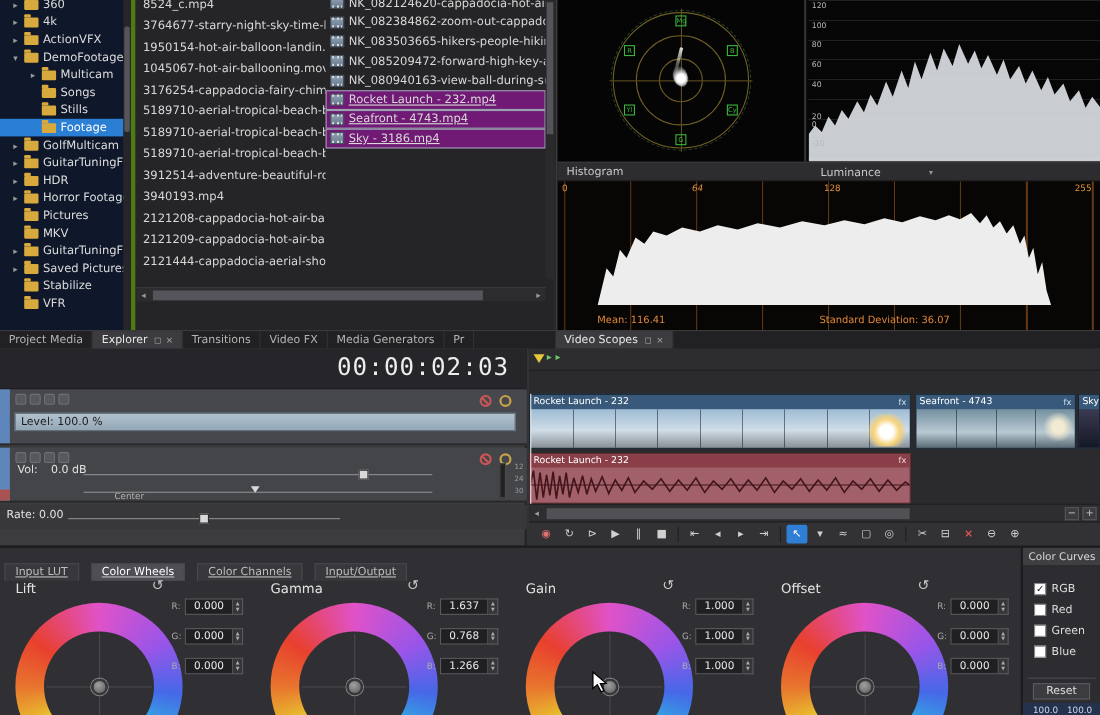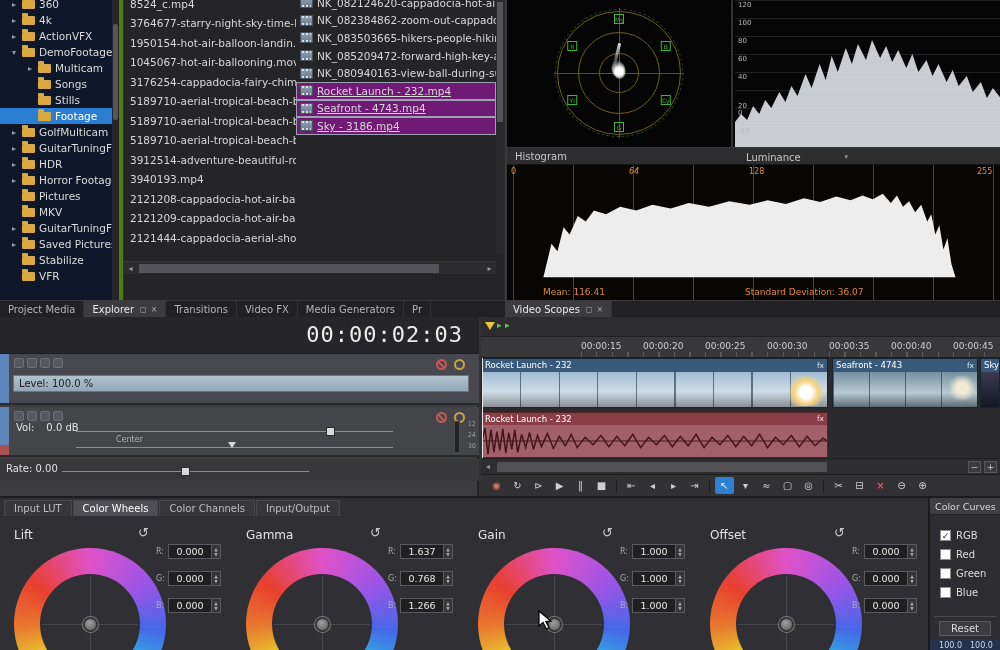--- a/index.html
+++ b/index.html
@@ -108,21 +108,21 @@
   .circ.mute{right:32px;border:2px solid #c85656;}
   .circ.mute::after{content:"";position:absolute;left:-1px;top:2.5px;width:9px;height:2px;background:#c85656;transform:rotate(45deg);}
   .circ.solo{right:14px;border:2px solid #c8a24a;}
   .level-slider{position:absolute;left:13px;right:10px;top:21px;height:17px;background:linear-gradient(180deg,#b2c2ce,#93a7b6);border:1px solid #67767f;font-size:10px;color:#1d1d1d;display:flex;align-items:center;padding-left:5px;}
   .vol-label{position:absolute;left:16px;top:15px;font-size:10px;color:#e2e2e2;}
   .vol-label .vval{margin-left:12px;}
   .hline{position:absolute;height:1px;background:#8e8e92;}
   .vol-line{left:76px;right:86px;top:24px;}
   .sq-handle{position:absolute;width:9px;height:9px;background:#d9d9d9;border:1px solid #2c2c2c;}
   .vol-handle{top:-4px;left:79%;}
-  .center-label{position:absolute;left:104px;top:28px;font-size:8px;color:#b2b2b2;margin-left:12px;}
+  .center-label{position:absolute;left:104px;top:40px;font-size:8px;color:#b2b2b2;}
   .pan-line{left:76px;right:86px;top:40px;}
   .tri-handle{position:absolute;left:48%;top:-5px;width:0;height:0;border-left:4px solid transparent;border-right:4px solid transparent;border-top:6px solid #d9d9d9;}
   .meter{position:absolute;right:3px;top:13px;width:22px;}
   .meter .mbars{position:absolute;right:16px;top:1px;width:6px;height:32px;background:#222;border:1px solid #4a4a4e;}
   .meter span{position:absolute;right:0;font-size:6.5px;color:#9c9c9c;}
   .meter span:nth-of-type(1){top:0;} .meter span:nth-of-type(2){top:11px;} .meter span:nth-of-type(3){top:22px;}
   .rate-row{position:absolute;left:0;top:142px;width:479px;height:22px;background:#38383b;}
   .rate-label{position:absolute;left:6px;top:4px;font-size:10px;color:#e0e0e0;}
   .rate-line{left:62px;right:170px;top:12px;}
   .rate-handle{top:-4px;left:48%;}
@@ -163,21 +163,21 @@
   .zbtn{width:13px;height:12px;background:#3c3c40;border:1px solid #55555a;color:#c8c8c8;font-size:9px;line-height:10px;text-align:center;}
   .transport{position:absolute;left:0;top:157px;width:519px;height:22px;background:#323235;border-top:1px solid #1c1c1e;display:flex;align-items:center;gap:2px;padding-left:6px;}
   .tpbtn{width:19px;height:17px;display:flex;align-items:center;justify-content:center;font-size:10px;color:#d0d0d0;border-radius:2px;}
   .tpbtn.active{background:#2f7fd4;color:#fff;}
   .tpbtn.rec{color:#e07070;}
   .tpbtn.red{color:#e05555;font-weight:bold;}
   .tpbtn.sep{width:1px;height:14px;background:#1e1e1e;margin:0 3px;border-radius:0;}
 
   
   .cpanel{position:absolute;left:0;top:496px;width:1000px;height:154px;background:#303034;border-top:2px solid #1c1c1e;overflow:hidden;}
-  .ctabs{position:absolute;left:4px;top:2px;display:flex;gap:1px;font-size:10px;color:#bdbdbd;}
+  .ctabs{position:absolute;left:4px;top:14px;display:flex;gap:11px;font-size:10px;color:#bdbdbd;text-decoration:underline;}
   .ctab{padding:2px 9px;background:#38383c;border:1px solid #48484c;border-bottom:none;}
   .ctab.active{background:#4e4e54;color:#fff;}
   .wheels{position:absolute;left:0;top:20px;width:928px;height:134px;display:flex;}
   .wgroup{position:relative;width:232px;height:134px;}
   .wname{position:absolute;left:14px;top:10px;font-size:12px;color:#e2e2e2;}
   .wreset{position:absolute;left:138px;top:7px;font-size:13px;color:#c8c8c8;}
   .wheel{position:absolute;left:14px;top:30px;width:152px;height:152px;border-radius:50%;
          background:conic-gradient(from 0deg,#e052c8,#9a55e8 55deg,#4668e8 95deg,#2eb6e0 130deg,#2ec05a 170deg,#9fd22e 210deg,#e8c22e 240deg,#e8742e 270deg,#e8402e 305deg,#e052c8 360deg);}
   .wheel::after{content:"";position:absolute;inset:26px;border-radius:50%;background:#303034;}
   .wcross-v{position:absolute;left:50%;top:28px;bottom:28px;width:1px;background:#47474c;z-index:1;}
@@ -597,32 +597,20 @@
         </div>
       </div>
     </div>
 
     <div class="tright">
       <div class="markerbar">
         <span class="marker-flag"></span>
         <span class="loop-arrow la1">▸</span>
         <span class="loop-arrow la2">▸</span>
       </div>
-      <div class="ruler">
-        <div style="display:flex">
-
-        <span class="rlabel">00:00:15</span>
-            <span class="rlabel">00:00:20</span>
-            <span class="rlabel">00:00:25</span>
-            <span class="rlabel">00:00:30</span>
-            <span class="rlabel">00:00:35</span>
-            <span class="rlabel">00:00:40</span>
-            <span class="rlabel">00:00:45</span>
-          </div>
-      </div>
       <div class="playhead"></div>
       <div class="vtrack">
         <div class="vclip vclip1">
           <div class="hd">
               <span>Rocket Launch - 232</span>
               <span class="fx">fx</span>
             </div>
           <div class="bd"></div>
         </div>
         <div class="vclip vclip2">

